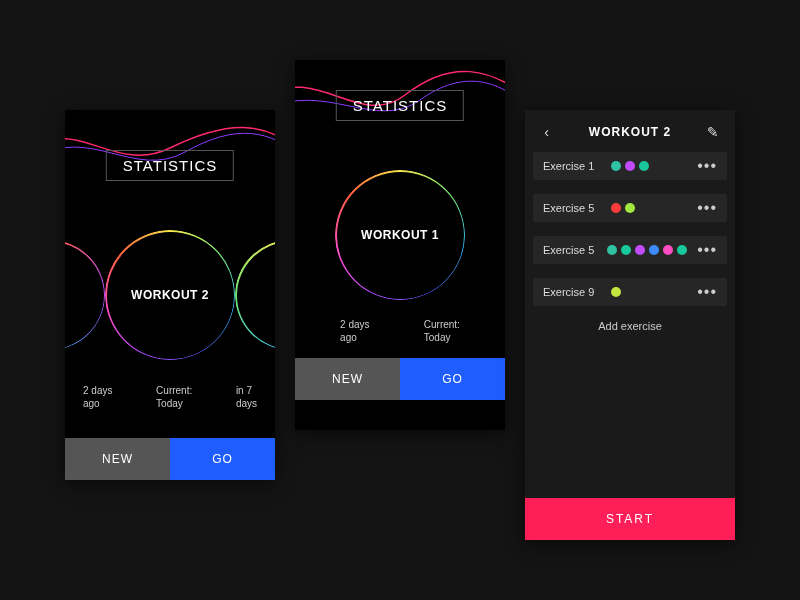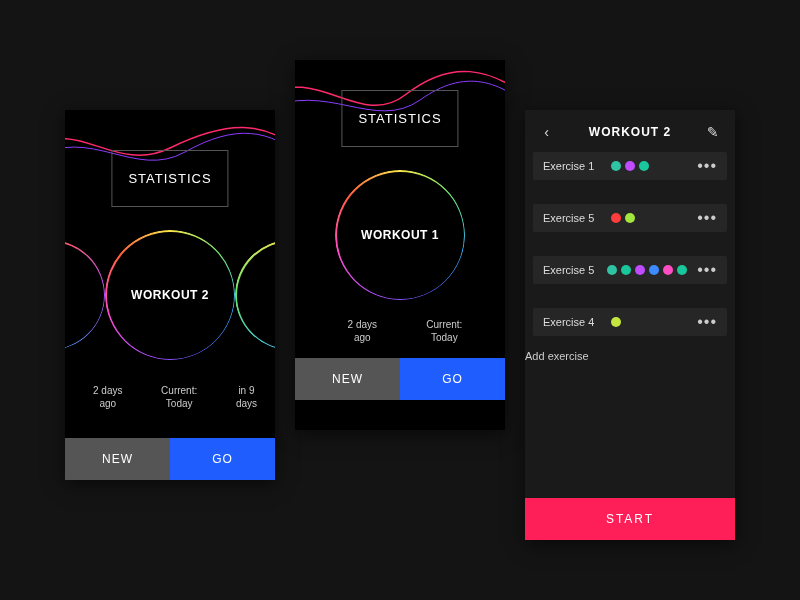--- a/index.html
+++ b/index.html
@@ -31,22 +31,22 @@
   
   .wave {
     position: absolute; left:-30px; right:-30px; top:10px;
     height: 60px; pointer-events:none;
   }
 
   .stat-btn {
     position: absolute; left:50%; transform:translateX(-50%);
     top: 40px;
     border: 1px solid #555;
-    padding: 20px 16px;
-    font-size: 13px; letter-spacing: 1px;
+    padding: 6px 16px;
+    font-size: 15px; letter-spacing: 1px;
     cursor: pointer;
   }
   .screenB .stat-btn { top: 30px; }
 
   .ring-stage {
     position:absolute; left:0; right:0; top:95px; height:180px;
     display:flex; align-items:center; justify-content:center;
   }
   .screenB .ring-stage { top:85px; }
   .ring {
@@ -76,24 +76,24 @@
     content:""; position:absolute; inset:0;
     border-radius:50%;
     padding:1.5px;
     background: conic-gradient(from 0deg, #ff5e3d, #b84bff, #33b8ff, #6fe26f, #f9e64b);
     -webkit-mask: linear-gradient(#000 0 0) content-box, linear-gradient(#000 0 0);
     mask: linear-gradient(#000 0 0) content-box, linear-gradient(#000 0 0);
     -webkit-mask-composite: xor; mask-composite: exclude;
   }
 
   .time-row {
-    position:absolute; left:28px; right:18px;
+    position:absolute; left:18px; right:18px;
     display:flex; justify-content:space-between;
     font-size:10px; color:#ccc; line-height:1.3;
-    text-align:center;
+    text-align:left;
   }
   .screenA .time-row { bottom:70px; }
   .screenB .time-row { bottom:86px; justify-content:space-around; }
   .time-cell { max-width:54px; }
 
   .bottom-bar {
     position:absolute; left:0; right:0; bottom:0;
     display:flex; height:42px;
   }
   .screenB .bottom-bar { bottom:30px; left:0; right:0; }
@@ -107,33 +107,33 @@
 
   
   .c-header {
     display:flex; align-items:center; justify-content:space-between;
     padding:14px 14px 12px;
     font-size:12px; letter-spacing:1px;
   }
   .c-header .title { font-weight:600; }
   .c-back, .c-edit { width:16px; cursor:pointer; color:#ddd; font-size:14px; text-align:center; }
 
-  .ex-list { padding:0 8px; display:flex; flex-direction:column; gap:24px; }
+  .ex-list { padding:0 8px; display:flex; flex-direction:column; gap:14px; }
   .ex-row {
     background:#262626; border-radius:2px;
     padding:8px 10px;
     display:flex; align-items:center; gap:10px;
     font-size:11px; position:relative;
   }
   .ex-name { width:58px; color:#ddd; }
   .dots { display:flex; gap:4px; }
   .dot { width:10px; height:10px; border-radius:50%; }
   .more { margin-left:auto; font-size:16px; letter-spacing:1px; color:#ccc; cursor:pointer; line-height:0; }
   .add-ex {
-    text-align:left; font-size:11px; color:#ccc;
+    text-align:center; font-size:11px; color:#ccc;
     padding:14px 0; cursor:pointer;
   }
   .c-start {
     position:absolute; left:0; right:0; bottom:0; height:42px;margin-top:33px;
   }
 </style>
 </head>
 <body>
 
 <div class="screens">
@@ -149,21 +149,21 @@
       <div class="ring">
         <span>WORKOUT 2</span>
       </div>
       <div class="ring-side right"></div>
     </div>
     <div class="time-row">
       <div class="time-cell" style="white-space: pre-line;">2 days
 ago</div>
       <div class="time-cell" style="white-space: pre-line;">Current:
 Today</div>
-      <div class="time-cell" style="white-space: pre-line;">in 9
+      <div class="time-cell" style="white-space: pre-line;">in 7
 days</div>
     </div>
     <div class="bottom-bar">
       <div class="btn btn-grey">NEW</div>
       <div class="btn btn-blue">GO</div>
     </div>
   </div>
 
   <div class="screen screenB">
     <svg class="wave" viewBox="0 0 270 60" preserveAspectRatio="none">
@@ -218,21 +218,21 @@
             <span class="dot" style="background: rgb(47, 195, 163);"></span>
             <span class="dot" style="background: rgb(25, 199, 157);"></span>
             <span class="dot" style="background: rgb(192, 75, 255);"></span>
             <span class="dot" style="background: rgb(61, 139, 255);"></span>
             <span class="dot" style="background: rgb(255, 77, 196);"></span>
             <span class="dot" style="background: rgb(25, 199, 157);"></span>
           </span>
           <span class="more">•••</span>
         </div>
         <div class="ex-row">
-          <span class="ex-name">Exercise 4</span>
+          <span class="ex-name">Exercise 9</span>
           <span class="dots">
             <span class="dot" style="background: rgb(197, 230, 62);"></span>
           </span>
           <span class="more">•••</span>
         </div>
       </div>
     <div class="add-ex">Add exercise</div>
     <div class="c-start">
       <div class="btn btn-pink" style="height:100%">START</div>
     </div>

